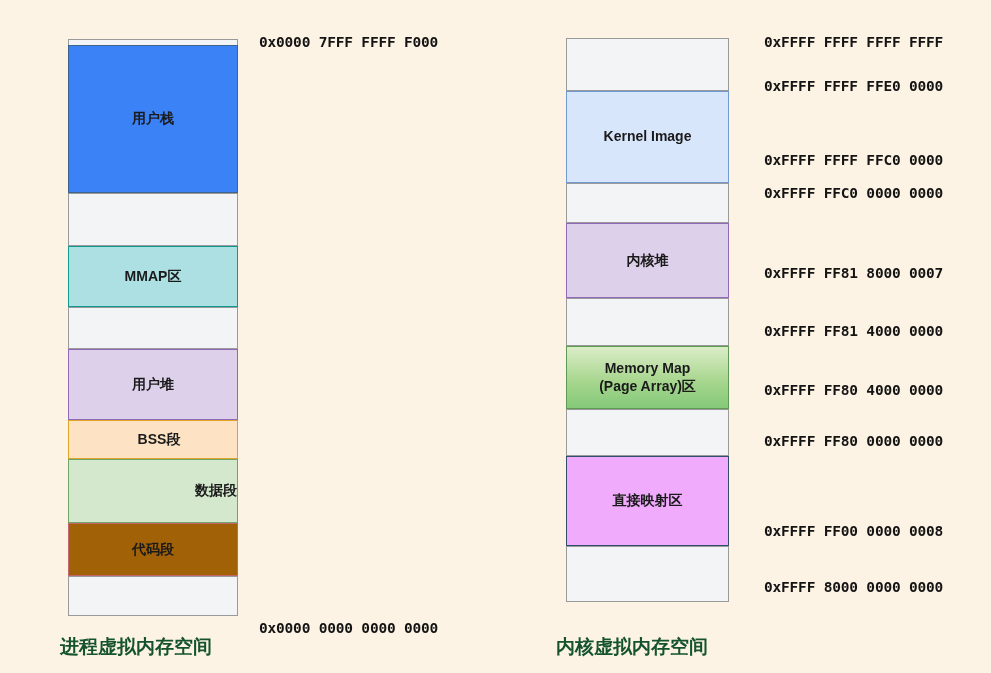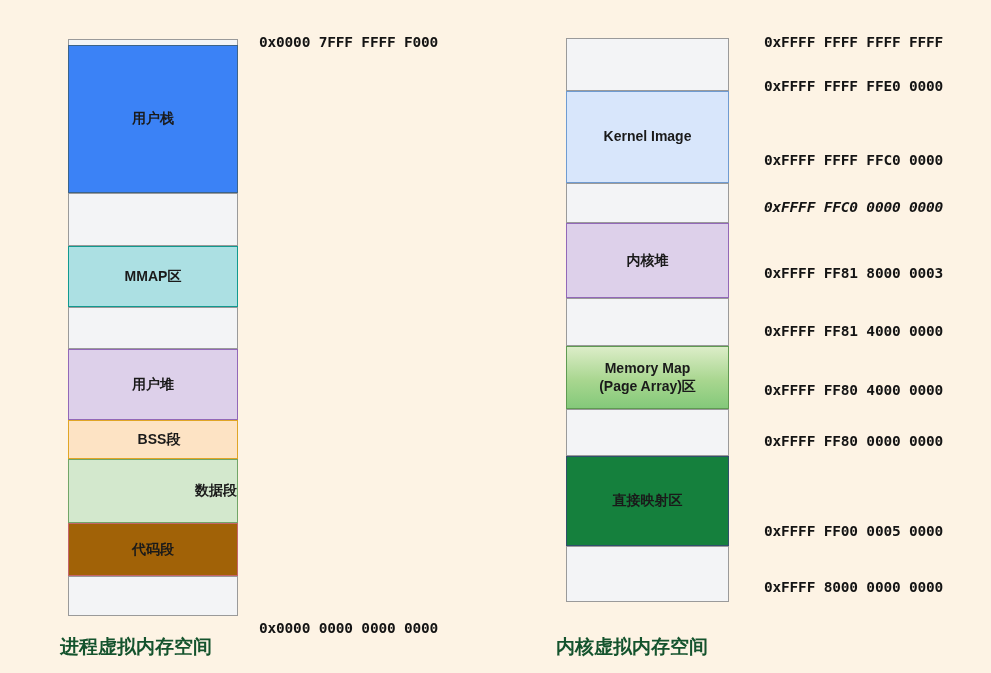--- a/index.html
+++ b/index.html
@@ -60,21 +60,21 @@
   .r-bss     { background: #fde3c4; border: 1px solid #e0a526; padding-left: 12px; }
   .r-data    { background: #d3e8cd; border: 1px solid #71a567; }
   .r-text    { background: #a16207; border: 1px solid #c4656a; }
 
   .r-kimage  { background: #d8e6fb; border: 1px solid #6f9bd1; }
   .r-kheap   { background: #ddd0ea; border: 1px solid #9268b8; }
   .r-memmap  {
     background: linear-gradient(to bottom, #dcedc8 0%, #a8d68f 55%, #84c97a 100%);
     border: 1px solid #5f9a52;
   }
-  .r-direct  { background: #15803d; border: 1px solid #2f4f6b; }
+  .r-direct  { background: #f0abfc; border: 1px solid #2f4f6b; }
 
   
   .addr {
     position: absolute;
     font-family: "DejaVu Sans Mono", "Liberation Mono", monospace;
     font-size: 14.5px;
     font-weight: bold;
     color: #141414;
     white-space: nowrap;
     letter-spacing: -0.2px;
@@ -145,23 +145,23 @@
       <div class="block gap" style="height: 47px;"></div>
       <div class="block r-direct" style="height: 90px;">
         <span class="blabel">直接映射区</span>
       </div>
       <div class="block gap" style="height: 56px;"></div>
     </div>
   <div id="addr-right">
       <div class="addr addr-right" style="top: 34px;">0xFFFF FFFF FFFF FFFF</div>
       <div class="addr addr-right" style="top: 78px;">0xFFFF FFFF FFE0 0000</div>
       <div class="addr addr-right" style="top: 152px;">0xFFFF FFFF FFC0 0000</div>
-      <div class="addr addr-right" style="top: 199px; font-style: italic;">0xFFFF FFC0 0000 0000</div>
-      <div class="addr addr-right" style="top: 265px;">0xFFFF FF81 8000 0003</div>
+      <div class="addr addr-right" style="top: 185px;">0xFFFF FFC0 0000 0000</div>
+      <div class="addr addr-right" style="top: 265px;">0xFFFF FF81 8000 0007</div>
       <div class="addr addr-right" style="top: 323px;">0xFFFF FF81 4000 0000</div>
       <div class="addr addr-right" style="top: 382px;">0xFFFF FF80 4000 0000</div>
       <div class="addr addr-right" style="top: 433px;">0xFFFF FF80 0000 0000</div>
-      <div class="addr addr-right" style="top: 523px;">0xFFFF FF00 0005 0000</div>
+      <div class="addr addr-right" style="top: 523px;">0xFFFF FF00 0000 0008</div>
       <div class="addr addr-right" style="top: 579px;">0xFFFF 8000 0000 0000</div>
     </div>
   <div class="caption cap-right">内核虚拟内存空间</div>
 
 </div>
 
 </body></html>

